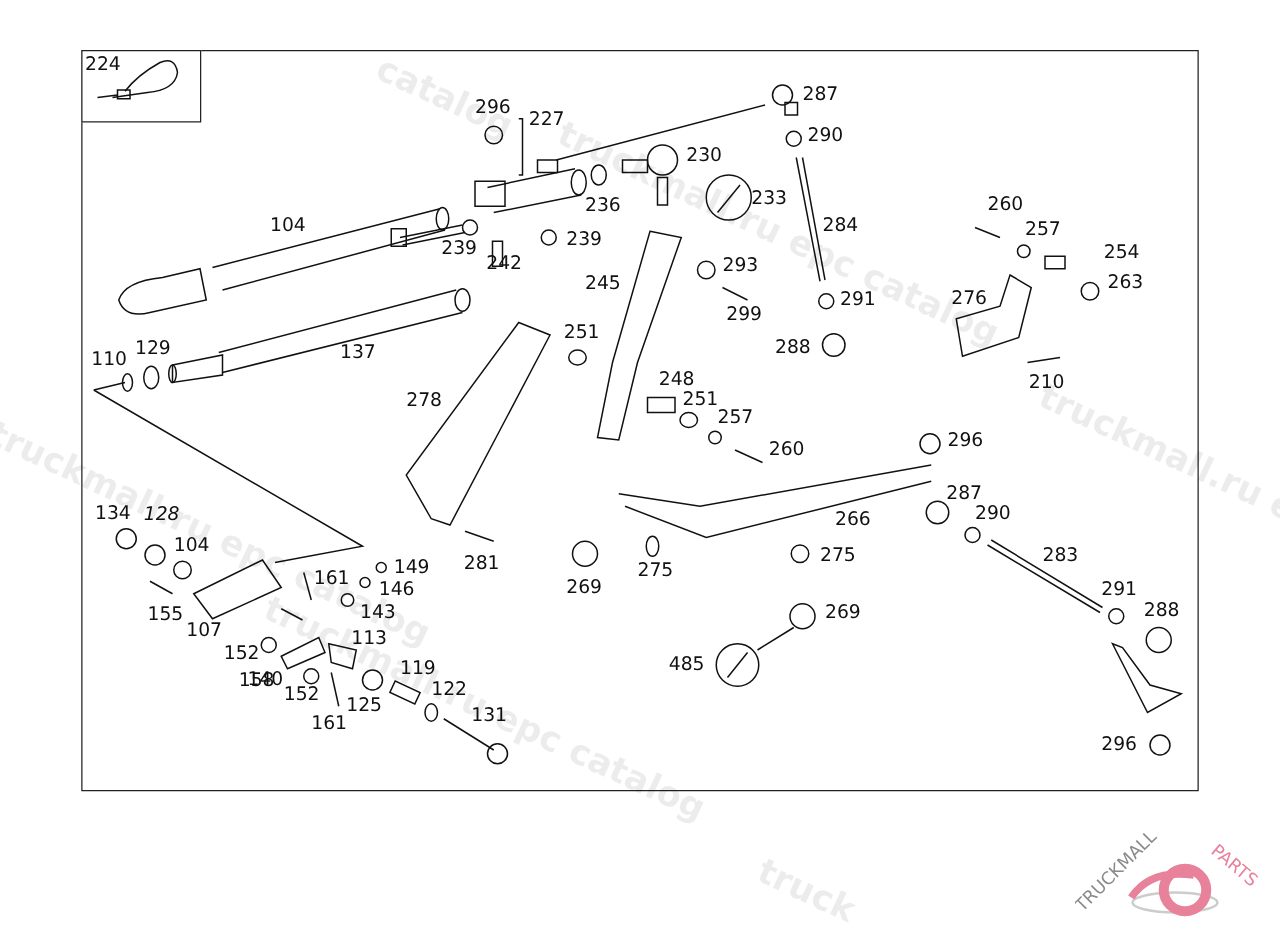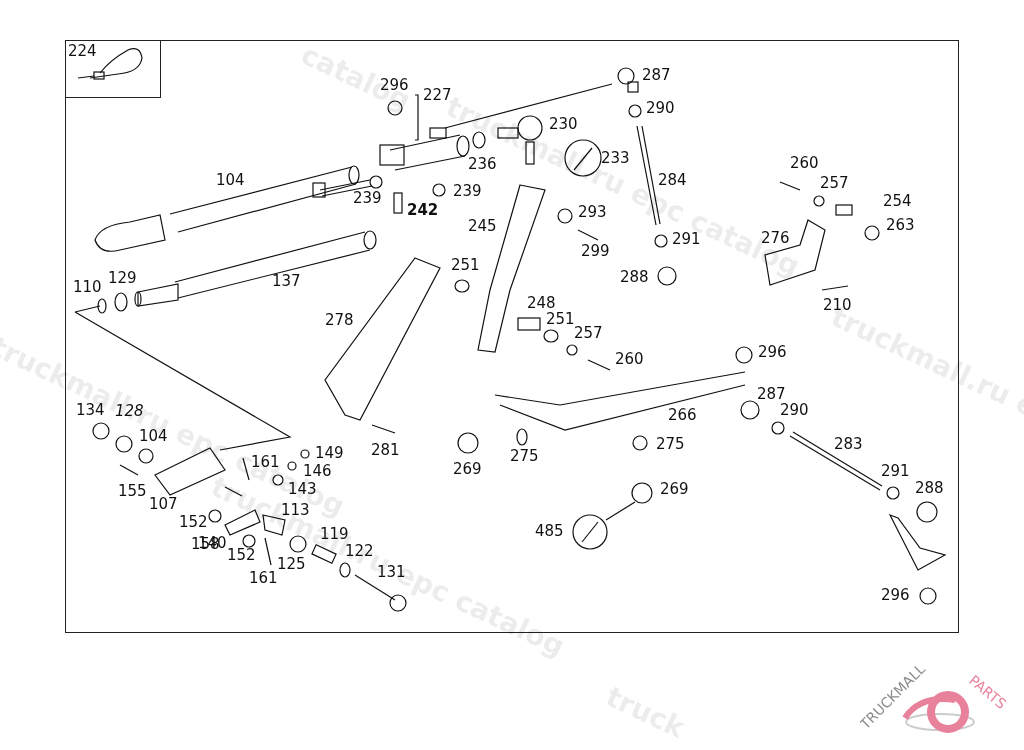--- a/index.html
+++ b/index.html
@@ -151,21 +151,21 @@
       <div class="lbl" style="left: 68px; top: 44px;">224</div>
       <div class="lbl" style="left: 380px; top: 78px;">296</div>
       <div class="lbl" style="left: 423px; top: 88px; text-align: center;">227</div>
       <div class="lbl" style="left: 642px; top: 68px;">287</div>
       <div class="lbl" style="left: 646px; top: 101px;">290</div>
       <div class="lbl" style="left: 549px; top: 117px;">230</div>
       <div class="lbl" style="left: 601px; top: 151px;">233</div>
       <div class="lbl" style="left: 468px; top: 157px;">236</div>
       <div class="lbl" style="left: 453px; top: 184px;">239</div>
       <div class="lbl" style="left: 353px; top: 191px;">239</div>
-      <div class="lbl" style="left: 407px; top: 203px; font-weight: bold;">242</div>
+      <div class="lbl" style="left: 389px; top: 203px;">242</div>
       <div class="lbl" style="left: 216px; top: 173px;">104</div>
       <div class="lbl" style="left: 658px; top: 173px;">284</div>
       <div class="lbl" style="left: 468px; top: 219px;">245</div>
       <div class="lbl" style="left: 578px; top: 205px;">293</div>
       <div class="lbl" style="left: 581px; top: 244px;">299</div>
       <div class="lbl" style="left: 672px; top: 232px;">291</div>
       <div class="lbl" style="left: 620px; top: 270px;">288</div>
       <div class="lbl" style="left: 790px; top: 156px;">260</div>
       <div class="lbl" style="left: 820px; top: 176px;">257</div>
       <div class="lbl" style="left: 853px; top: 194px; margin-left: 30px;">254</div>

